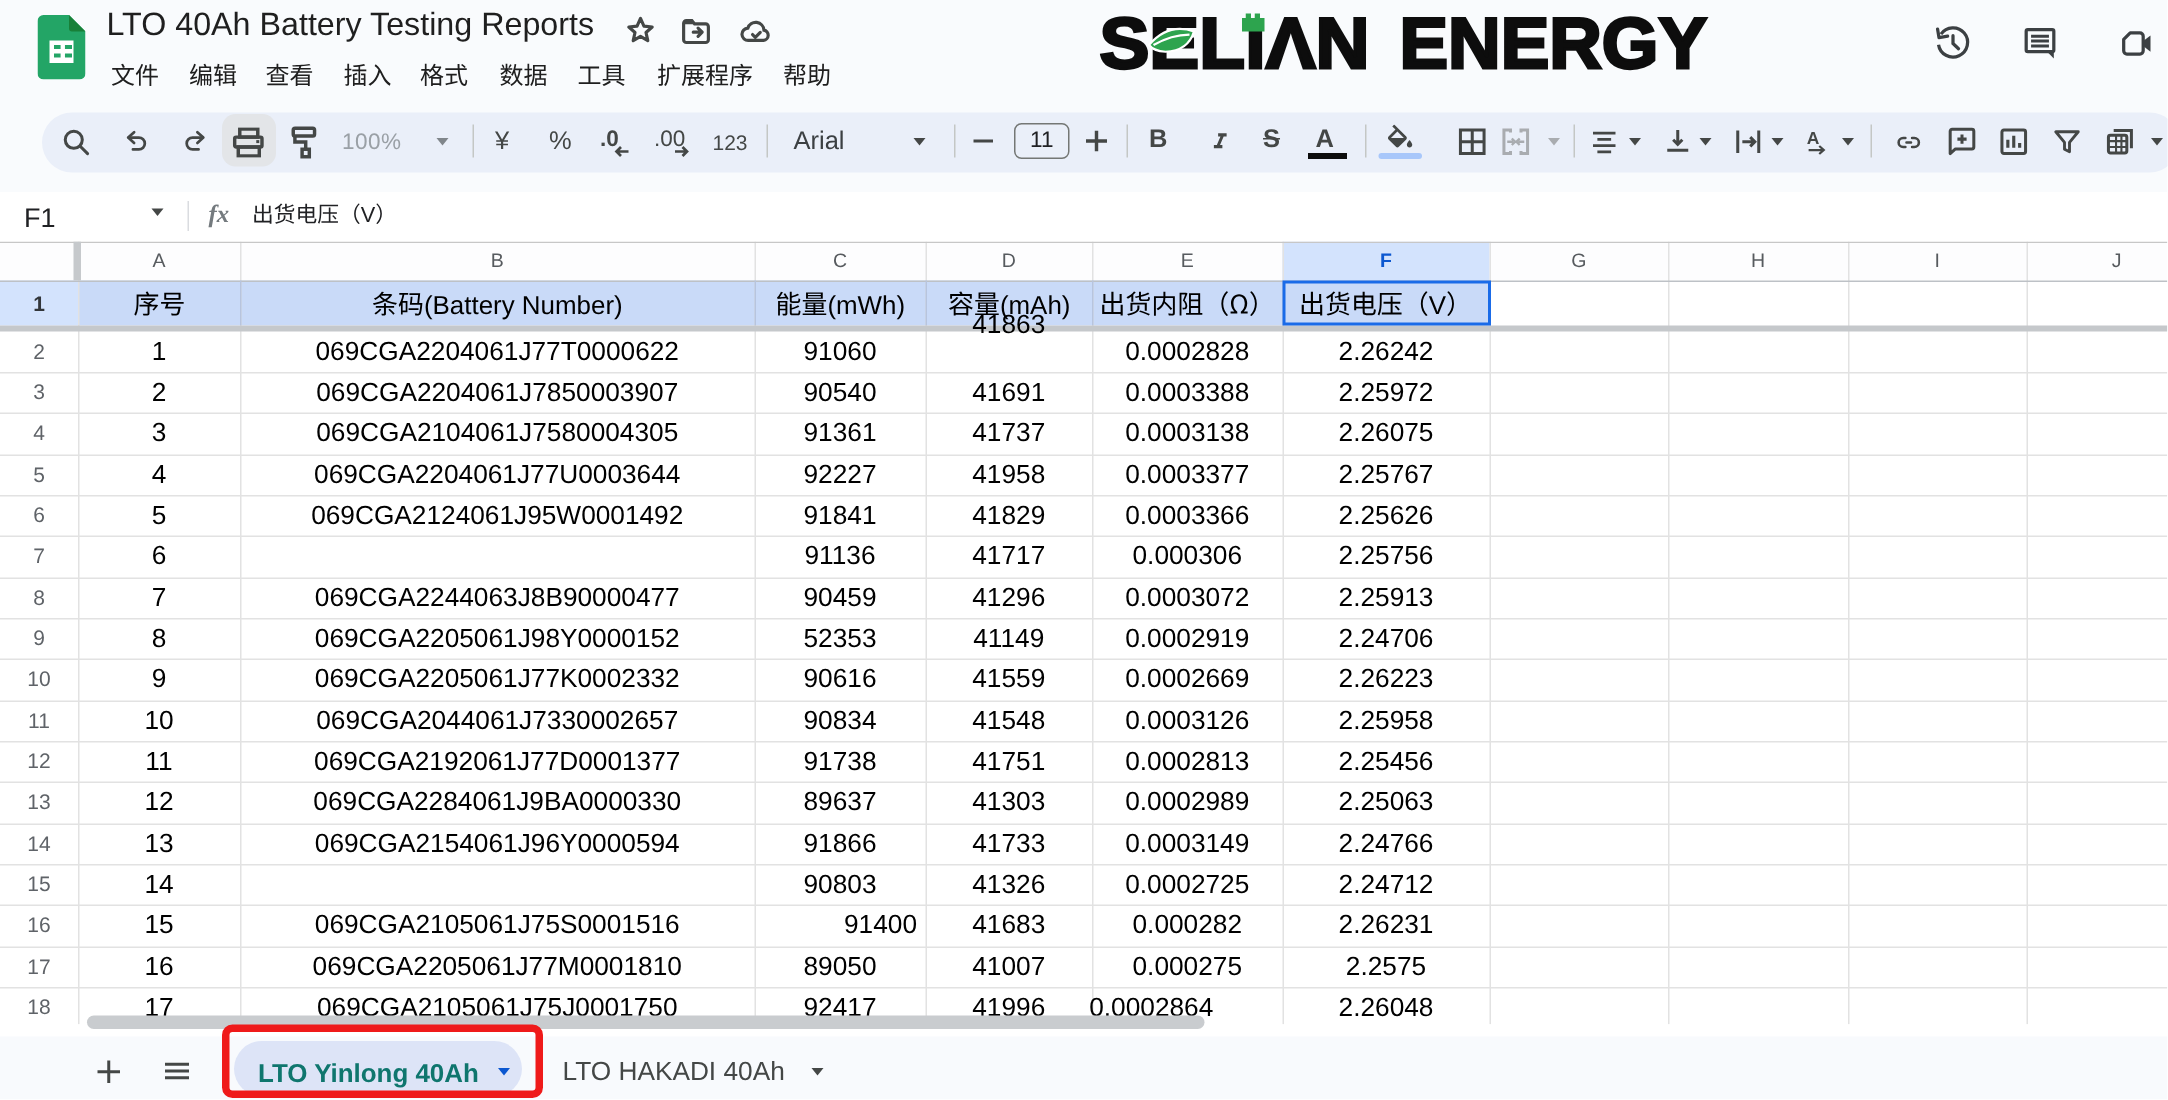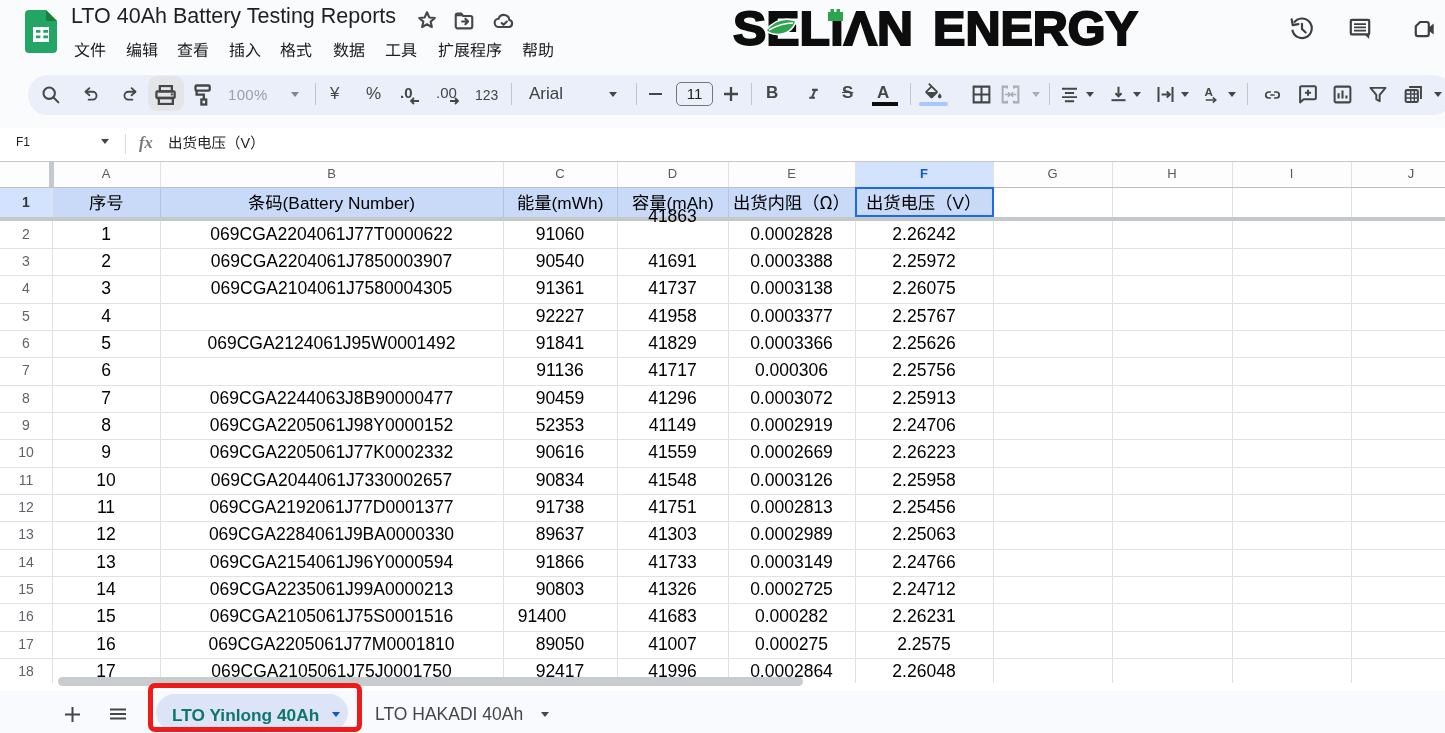--- a/index.html
+++ b/index.html
@@ -257,21 +257,21 @@
   </svg>
 <svg class="ic" style="left:1368px;top:84px" width="20" height="21" viewBox="0 0 24 24">
     <path d="M3 4h18l-7 8.5V20l-4-2v-5.5z" fill="none" stroke="#444746" stroke-width="2.3" stroke-linejoin="round"></path>
   </svg>
 <svg class="ic" style="left:1403px;top:84px" width="21" height="21" viewBox="0 0 24 24">
     <path d="M7 3.5h13.5V17" fill="none" stroke="#444746" stroke-width="2.3"></path>
     <rect x="3" y="7" width="14" height="13.5" rx="1.5" fill="none" stroke="#444746" stroke-width="2.3"></rect>
     <path d="M3 11.5h14M3 16h14M8.8 7.5v13M12.9 7.5v13" stroke="#444746" stroke-width="1.6"></path>
   </svg>
 <div class="car" style="left:1434px;top:92px"></div>
-<div class="abs" style="left:16px;top:135px;font-size:12px;color:#202124">F1</div>
+<div class="abs" style="left:16px;top:135px;font-size:18px;color:#202124">F1</div>
 <div class="car" style="left:101px;top:139px"></div>
 <div class="abs" style="left:125px;top:134px;width:1px;height:20px;background:#dadce0"></div>
 <div class="abs" style="left:139px;top:133px;font-size:16.5px;font-style:italic;font-weight:bold;color:#747a7e;font-family:'Liberation Serif',serif">fx</div>
 <svg class="run" style="left:167.5px;top:148.3px" width="2" height="2" viewBox="0 0 2 2">
     <g fill="#202124">
       <use href="#u51fa" transform="translate(0.00,0) scale(0.01450)"></use>
       <use href="#u8d27" transform="translate(14.50,0) scale(0.01450)"></use>
       <use href="#u7535" transform="translate(29.00,0) scale(0.01450)"></use>
       <use href="#u538b" transform="translate(43.50,0) scale(0.01450)"></use>
       <use href="#uff08" transform="translate(58.00,0) scale(0.01450)"></use>
@@ -384,20 +384,21 @@
     <div class="rn" style="left:0;top:114.2px;width:52px;line-height:27.4px">4</div>
     <div class="cell" style="left:52px;top:114.2px;width:108px;line-height:27.4px">3</div>
     <div class="cell" style="left:160px;top:114.2px;width:343px;line-height:27.4px">069CGA2104061J7580004305</div>
     <div class="cell" style="left:503px;top:114.2px;width:114px;line-height:27.4px">91361</div>
     <div class="cell" style="left:617px;top:114.2px;width:111px;line-height:27.4px">41737</div>
     <div class="cell" style="left:728px;top:114.2px;width:127px;line-height:27.4px">0.0003138</div>
     <div class="cell" style="left:855px;top:114.2px;width:138px;line-height:27.4px">2.26075</div>
     <div class="hl" style="left:0;top:168.9px;width:1445px"></div>
     <div class="rn" style="left:0;top:141.6px;width:52px;line-height:27.4px">5</div>
     <div class="cell" style="left:52px;top:141.6px;width:108px;line-height:27.4px">4</div>
+    <div class="cell" style="left:160px;top:141.6px;width:343px;line-height:27.4px">069CGA2204061J77U0003644</div>
     <div class="cell" style="left:503px;top:141.6px;width:114px;line-height:27.4px">92227</div>
     <div class="cell" style="left:617px;top:141.6px;width:111px;line-height:27.4px">41958</div>
     <div class="cell" style="left:728px;top:141.6px;width:127px;line-height:27.4px">0.0003377</div>
     <div class="cell" style="left:855px;top:141.6px;width:138px;line-height:27.4px">2.25767</div>
     <div class="hl" style="left:0;top:196.2px;width:1445px"></div>
     <div class="rn" style="left:0;top:168.9px;width:52px;line-height:27.4px">6</div>
     <div class="cell" style="left:52px;top:168.9px;width:108px;line-height:27.4px">5</div>
     <div class="cell" style="left:160px;top:168.9px;width:343px;line-height:27.4px">069CGA2124061J95W0001492</div>
     <div class="cell" style="left:503px;top:168.9px;width:114px;line-height:27.4px">91841</div>
     <div class="cell" style="left:617px;top:168.9px;width:111px;line-height:27.4px">41829</div>
@@ -462,47 +463,46 @@
     <div class="rn" style="left:0;top:387.7px;width:52px;line-height:27.4px">14</div>
     <div class="cell" style="left:52px;top:387.7px;width:108px;line-height:27.4px">13</div>
     <div class="cell" style="left:160px;top:387.7px;width:343px;line-height:27.4px">069CGA2154061J96Y0000594</div>
     <div class="cell" style="left:503px;top:387.7px;width:114px;line-height:27.4px">91866</div>
     <div class="cell" style="left:617px;top:387.7px;width:111px;line-height:27.4px">41733</div>
     <div class="cell" style="left:728px;top:387.7px;width:127px;line-height:27.4px">0.0003149</div>
     <div class="cell" style="left:855px;top:387.7px;width:138px;line-height:27.4px">2.24766</div>
     <div class="hl" style="left:0;top:442.4px;width:1445px"></div>
     <div class="rn" style="left:0;top:415.1px;width:52px;line-height:27.4px">15</div>
     <div class="cell" style="left:52px;top:415.1px;width:108px;line-height:27.4px">14</div>
-    <div class="cell" style="left:160px;top:415.1px;width:343px;line-height:27.4px">069CGA2235061J99A0000213</div>
     <div class="cell" style="left:503px;top:415.1px;width:114px;line-height:27.4px">90803</div>
     <div class="cell" style="left:617px;top:415.1px;width:111px;line-height:27.4px">41326</div>
     <div class="cell" style="left:728px;top:415.1px;width:127px;line-height:27.4px">0.0002725</div>
     <div class="cell" style="left:855px;top:415.1px;width:138px;line-height:27.4px">2.24712</div>
     <div class="hl" style="left:0;top:469.8px;width:1445px"></div>
     <div class="rn" style="left:0;top:442.4px;width:52px;line-height:27.4px">16</div>
     <div class="cell" style="left:52px;top:442.4px;width:108px;line-height:27.4px">15</div>
     <div class="cell" style="left:160px;top:442.4px;width:343px;line-height:27.4px">069CGA2105061J75S0001516</div>
-    <div class="cell" style="left:485px;top:442.4px;width:114px;line-height:27.4px">91400</div>
+    <div class="cell" style="left:530px;top:442.4px;width:114px;line-height:27.4px">91400</div>
     <div class="cell" style="left:617px;top:442.4px;width:111px;line-height:27.4px">41683</div>
     <div class="cell" style="left:728px;top:442.4px;width:127px;line-height:27.4px">0.000282</div>
     <div class="cell" style="left:855px;top:442.4px;width:138px;line-height:27.4px">2.26231</div>
     <div class="hl" style="left:0;top:497.1px;width:1445px"></div>
     <div class="rn" style="left:0;top:469.8px;width:52px;line-height:27.4px">17</div>
     <div class="cell" style="left:52px;top:469.8px;width:108px;line-height:27.4px">16</div>
     <div class="cell" style="left:160px;top:469.8px;width:343px;line-height:27.4px">069CGA2205061J77M0001810</div>
     <div class="cell" style="left:503px;top:469.8px;width:114px;line-height:27.4px">89050</div>
     <div class="cell" style="left:617px;top:469.8px;width:111px;line-height:27.4px">41007</div>
     <div class="cell" style="left:728px;top:469.8px;width:127px;line-height:27.4px">0.000275</div>
     <div class="cell" style="left:855px;top:469.8px;width:138px;line-height:27.4px">2.2575</div>
     <div class="rn" style="left:0;top:497.1px;width:52px;line-height:27.4px">18</div>
     <div class="cell" style="left:52px;top:497.1px;width:108px;line-height:27.4px">17</div>
     <div class="cell" style="left:160px;top:497.1px;width:343px;line-height:27.4px">069CGA2105061J75J0001750</div>
     <div class="cell" style="left:503px;top:497.1px;width:114px;line-height:27.4px">92417</div>
     <div class="cell" style="left:617px;top:497.1px;width:111px;line-height:27.4px">41996</div>
-    <div class="cell" style="left:728px;top:497.1px;width:127px;line-height:27.4px">0.0002864</div>
+    <div class="cell" style="left:704px;top:497.1px;width:127px;line-height:27.4px">0.0002864</div>
     <div class="cell" style="left:855px;top:497.1px;width:138px;line-height:27.4px">2.26048</div>
   </div>
 <div class="abs" style="left:0;top:683px;width:1445px;height:11px;background:#fff"></div>
 <div class="abs" style="left:58px;top:677px;width:745px;height:8.5px;background:#c9cccf;border-radius:4.5px"></div>
 <div class="abs" style="left:0;top:691px;width:1445px;height:42px;background:#f8fafd"></div>
 <svg class="ic" style="left:64px;top:706px" width="17" height="17" viewBox="0 0 17 17">
     <path d="M8.5 1v15M1 8.5h15" stroke="#444746" stroke-width="2"></path>
   </svg>
 <svg class="ic" style="left:109px;top:708px" width="18" height="13" viewBox="0 0 18 13">
     <path d="M1 1.5h16M1 6h16M1 10.5h16" stroke="#444746" stroke-width="2"></path>

